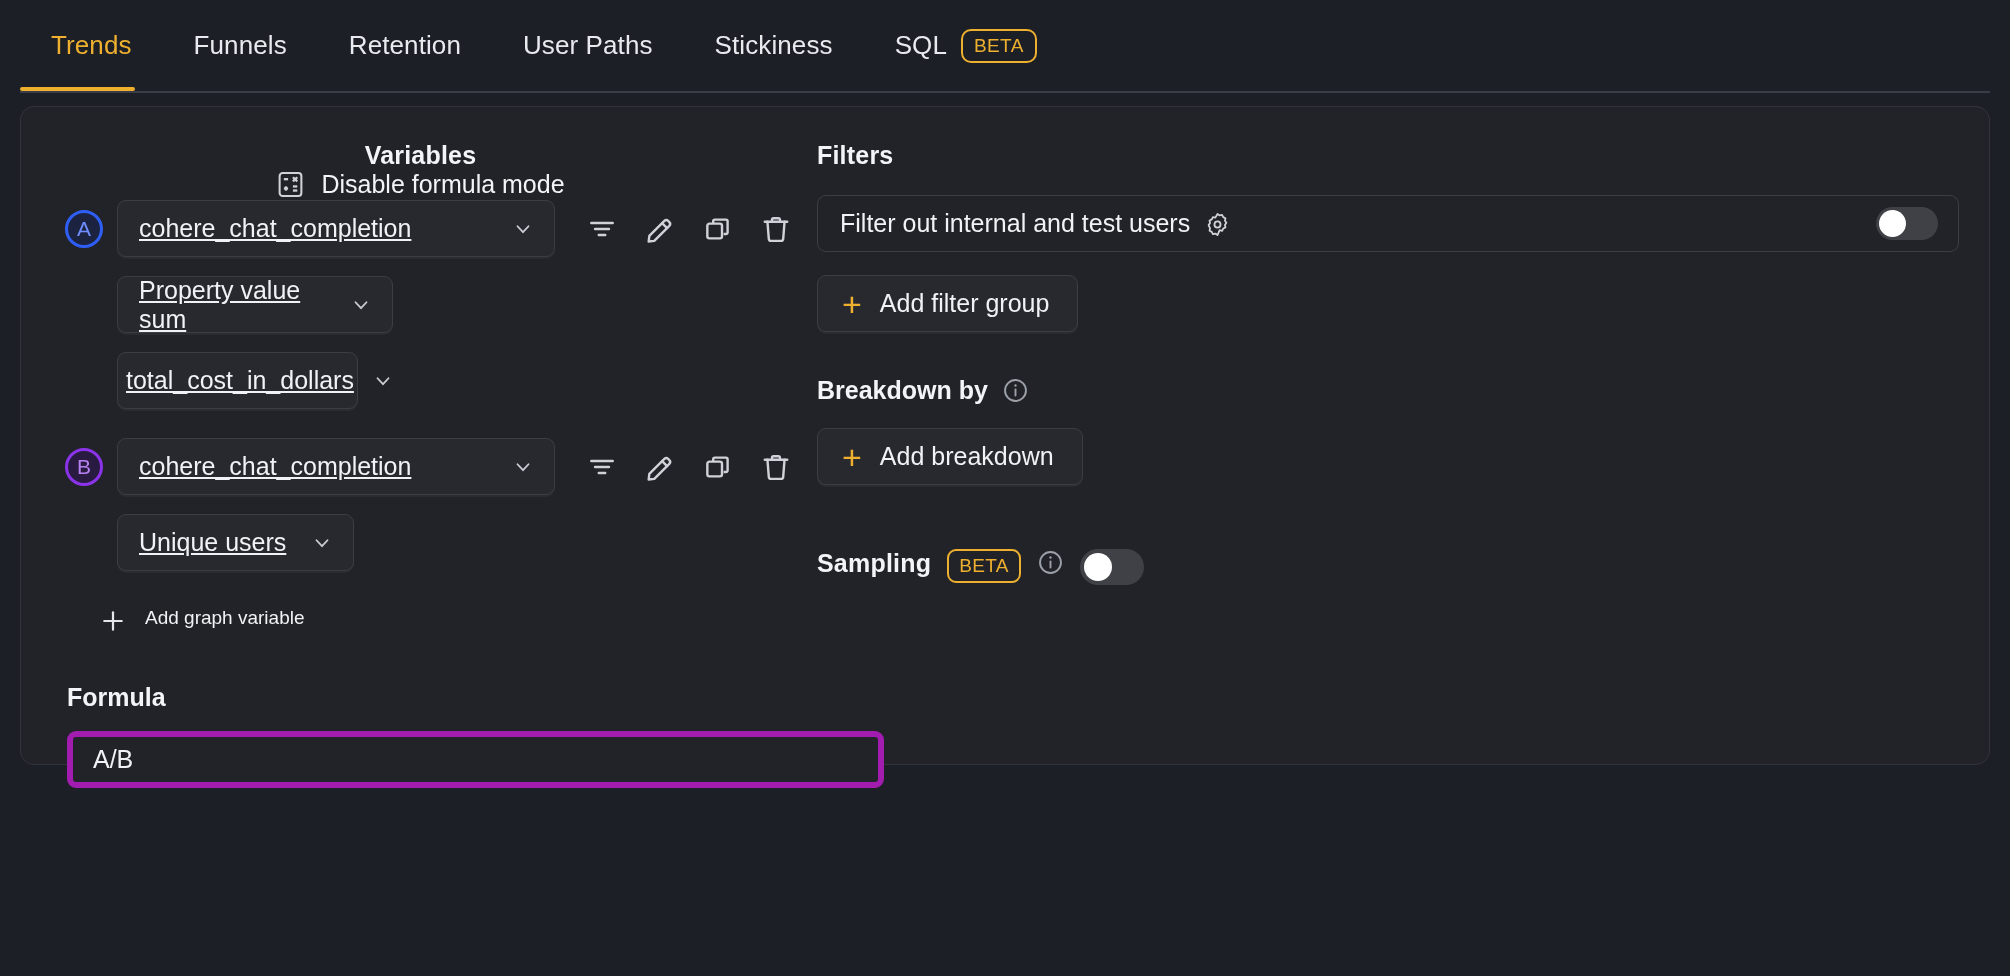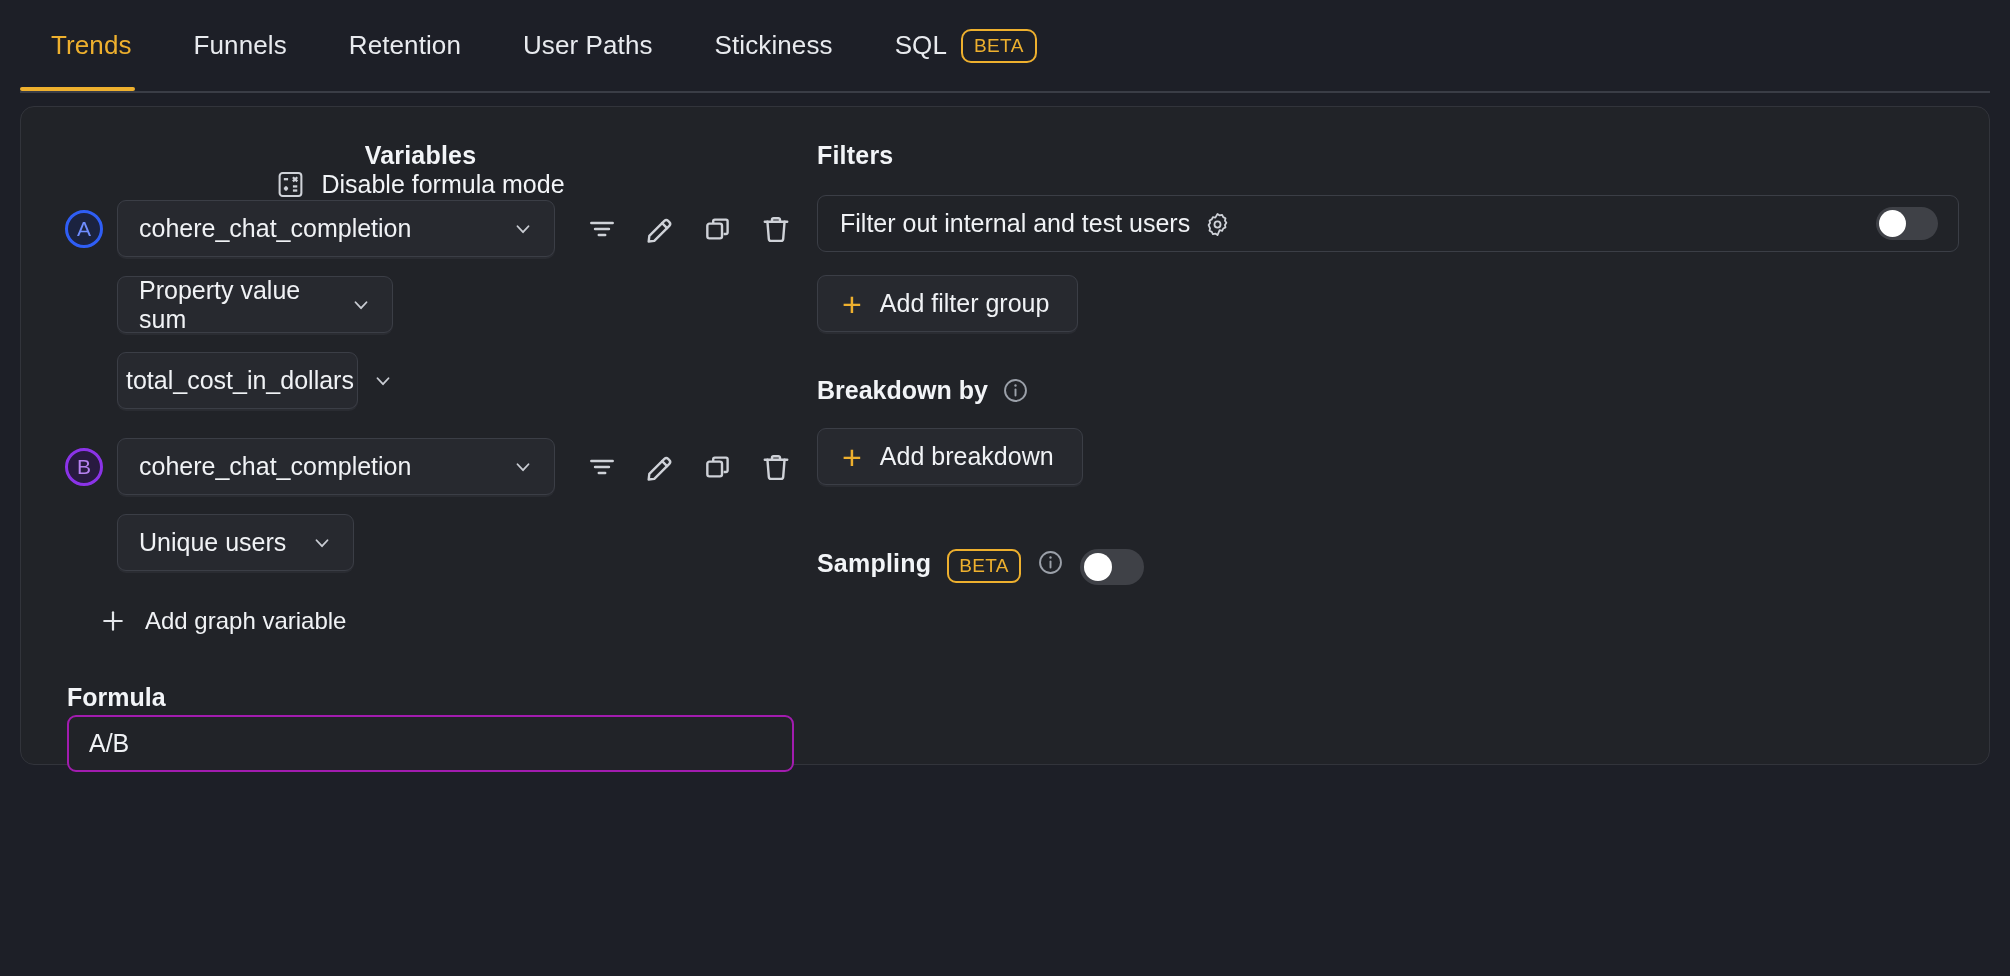--- a/index.html
+++ b/index.html
@@ -125,20 +125,21 @@
     border-radius: 9px;
     height: 57px;
     display: flex;
     align-items: center;
     justify-content: space-between;
     padding: 0 20px 0 21px;
     color: #f0f2f5;
     font-size: 25px;
     cursor: pointer;
     box-shadow: 0 2px 0 0 #2a2c32;
+    text-decoration: underline;
   }
   .select-wide { width: 501px; }
   .select-agg  { width: 276px; margin-left: 72px; margin-top: 19px; }
   .select-prop { width: 241px; margin-left: 72px; margin-top: 19px; padding-left: 8px; }
   .select-uu   { width: 237px; margin-left: 72px; margin-top: 19px; }
   .select .chev { margin-left: 18px; display: flex; }
 
   .var-actions {
     display: flex;
     align-items: center;
@@ -146,40 +147,40 @@
     margin-left: 26px;
   }
   .icon-btn {
     width: 42px; height: 42px;
     display: flex; align-items: center; justify-content: center;
     cursor: pointer;
   }
 
   .add-graph-var {
     display: flex;
-    align-items: center;
+    align-items: flex-start;
     gap: 18px;
     margin: 36px 0 0 54px;
     color: #f0f2f5;
-    font-size: 24px;
+    font-size: 19px;
     cursor: pointer;
   }
 
   .formula-label {
     margin: 48px 0 0 22px;
     font-size: 25px;
     font-weight: bold;
     color: #f2f4f7;
   }
   .formula-input {
-    margin: 3px 0 0 22px;
-    width: 727px;
+    margin: 19px 0 0 22px;
+    width: 817px;
     height: 57px;
     background: #212328;
-    border: 2px solid #a21caf;
+    border: 6px solid #a21caf;
     border-radius: 9px;
     display: flex;
     align-items: center;
     padding: 0 20px;
     color: #f0f2f5;
     font-size: 25px;
     cursor: text;
   }
 
   

